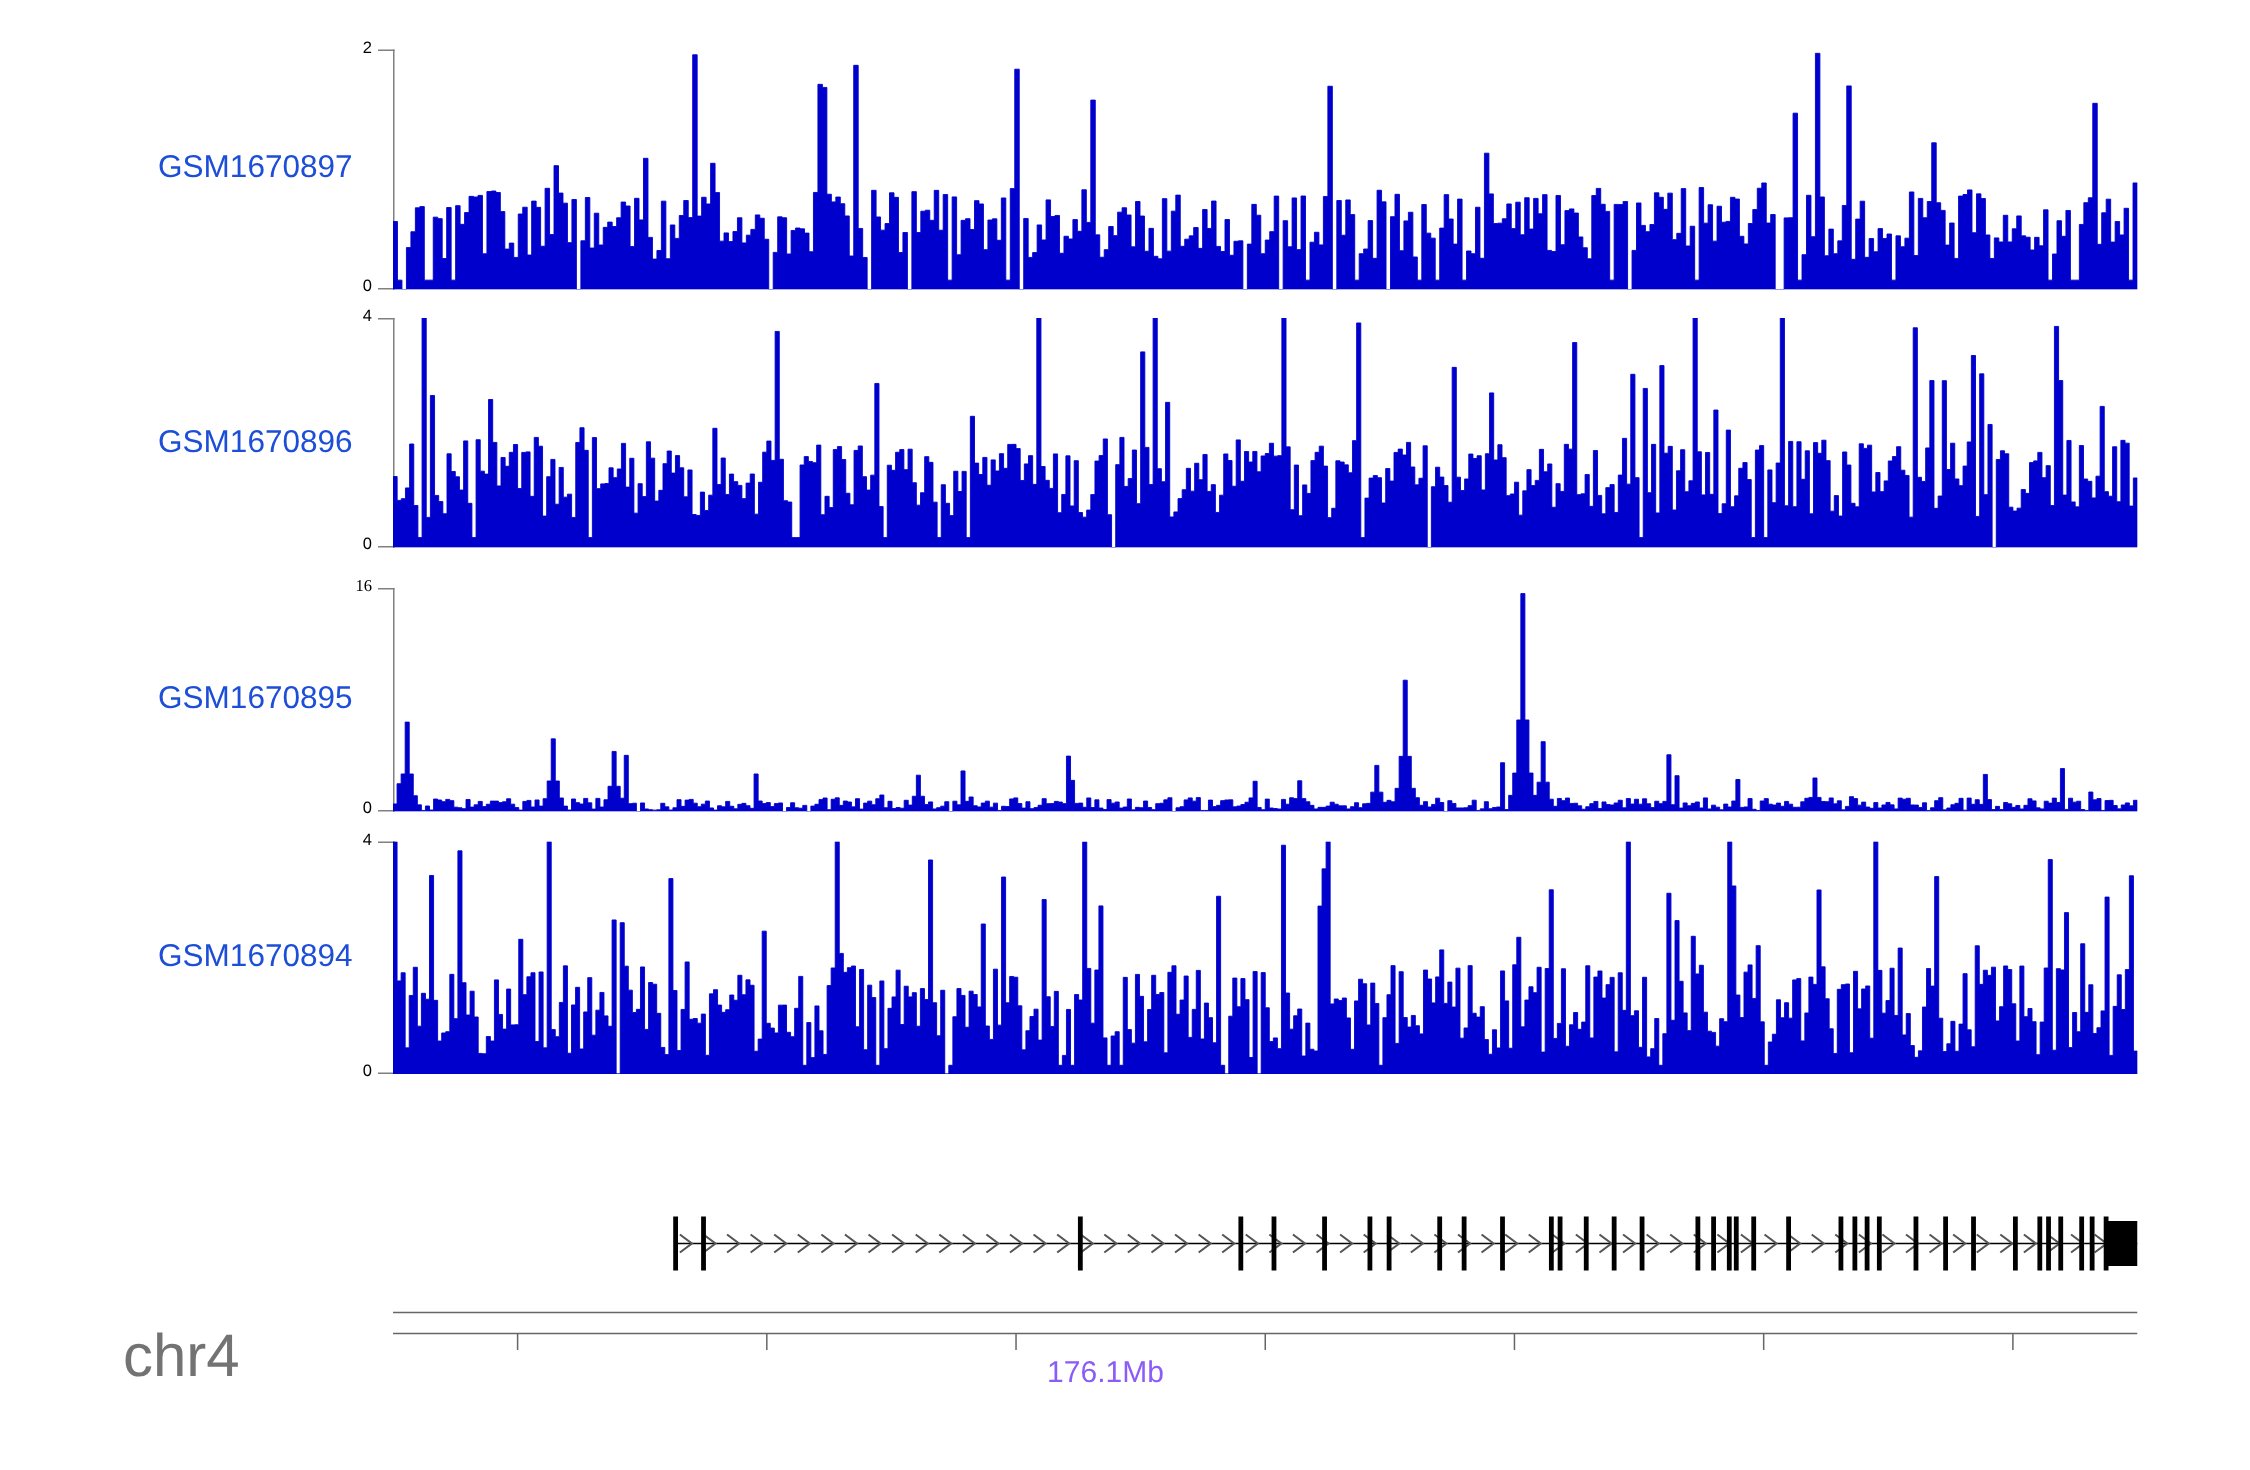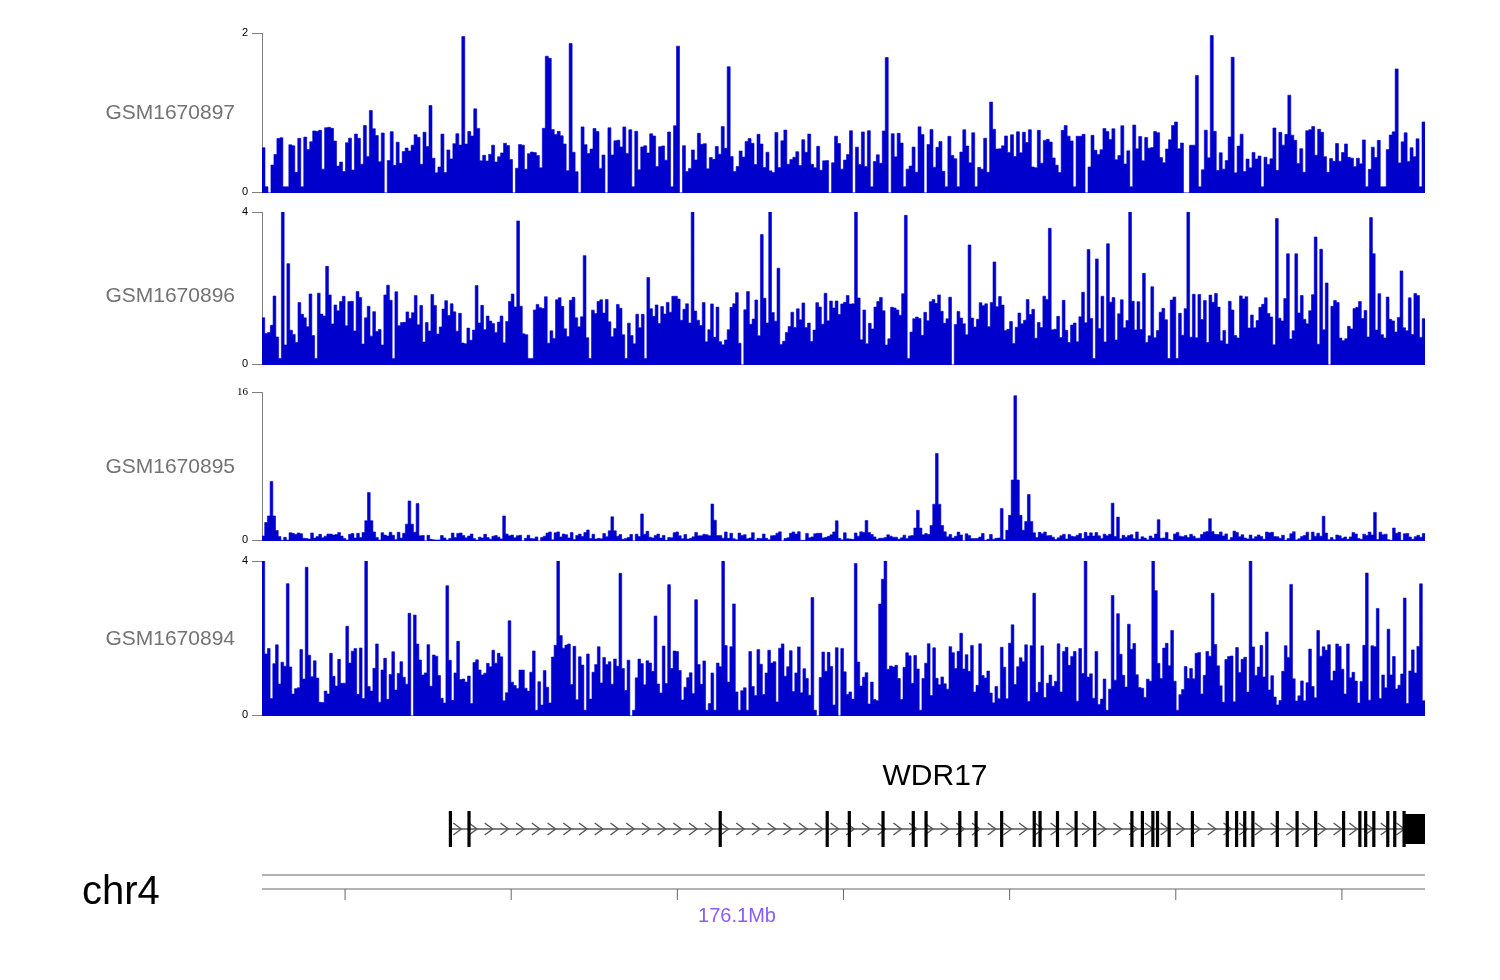--- a/index.html
+++ b/index.html
@@ -11,21 +11,21 @@
     position:relative;
   }
   .browser{position:absolute;left:0;top:0;width:1500px;height:980px;}
 
   
   .track{position:absolute;left:0;width:1500px;}
   .track-label{
     position:absolute;
     right:1265px;
     text-align:center;
-    color:#737373;
+    color:#1d4ed8;
     font-size:21px;
     white-space:nowrap;
     line-height:1;
   }
   .axis-wrap{position:absolute;left:248px;top:0;}
   .axis-line{
     position:absolute;left:14px;top:0;width:1px;background:#808080;
   }
   .axis-tick{
     position:absolute;left:4px;width:11px;height:1px;background:#808080;
@@ -50,22 +50,22 @@
     text-align:center;
     white-space:nowrap;
     line-height:1;
   }
   .gene-svg{position:absolute;left:262px;top:45px;}
 
   
   .axis-region{position:absolute;left:0;top:865px;width:1500px;height:90px;}
   .chrom-label{
     position:absolute;
-    left:82px;top:5px;
-    font-size:40px;color:#000000;
+    left:82px;top:19px;
+    font-size:40px;color:#737373;
     line-height:1;white-space:nowrap;
   }
   .genome-axis{position:absolute;left:262px;top:0px;}
   .axis-coord{
     position:absolute;
     top:40px;
     font-size:20px;color:#8b5cf6;
     text-align:center;white-space:nowrap;line-height:1;
   }
 </style>
@@ -139,21 +139,20 @@
         </div>
         <div class="plot" style="width: 1163px; height: 155px;">
           <svg width="1163" height="155" viewBox="0 0 1163 155" preserveAspectRatio="none">
             <path d="M 0 155 L 0.00 0.00 L 2.70 0.00 L 2.70 92.93 L 5.41 92.93 L 5.41 87.52 L 8.11 87.52 L 8.11 137.58 L 10.82 137.58 L 10.82 102.64 L 13.52 102.64 L 13.52 83.84 L 16.23 83.84 L 16.23 123.11 L 18.93 123.11 L 18.93 101.20 L 21.64 101.20 L 21.64 105.14 L 24.34 105.14 L 24.34 22.65 L 27.05 22.65 L 27.05 105.89 L 29.75 105.89 L 29.75 133.04 L 32.46 133.04 L 32.46 127.64 L 35.16 127.64 L 35.16 126.80 L 37.87 126.80 L 37.87 88.56 L 40.57 88.56 L 40.57 118.11 L 43.27 118.11 L 43.27 6.21 L 45.98 6.21 L 45.98 94.15 L 48.68 94.15 L 48.68 115.67 L 51.39 115.67 L 51.39 99.79 L 54.09 99.79 L 54.09 116.99 L 56.80 116.99 L 56.80 141.28 L 59.50 141.28 L 59.50 141.49 L 62.21 141.49 L 62.21 130.02 L 64.91 130.02 L 64.91 133.04 L 67.62 133.04 L 67.62 92.26 L 70.32 92.26 L 70.32 115.29 L 73.03 115.29 L 73.03 125.08 L 75.73 125.08 L 75.73 98.37 L 78.43 98.37 L 78.43 122.25 L 81.14 122.25 L 81.14 122.15 L 83.84 122.15 L 83.84 65.20 L 86.55 65.20 L 86.55 102.12 L 89.25 102.12 L 89.25 90.19 L 91.96 90.19 L 91.96 87.52 L 94.66 87.52 L 94.66 133.36 L 97.37 133.36 L 97.37 86.97 L 100.07 86.97 L 100.07 137.57 L 102.78 137.57 L 102.78 0.00 L 105.48 0.00 L 105.48 125.38 L 108.19 125.38 L 108.19 130.12 L 110.89 130.12 L 110.89 107.28 L 113.60 107.28 L 113.60 82.90 L 116.30 82.90 L 116.30 141.15 L 119.00 141.15 L 119.00 108.97 L 121.71 108.97 L 121.71 97.22 L 124.41 97.22 L 124.41 138.31 L 127.12 138.31 L 127.12 113.62 L 129.82 113.62 L 129.82 90.76 L 132.53 90.76 L 132.53 129.11 L 135.23 129.11 L 135.23 112.46 L 137.94 112.46 L 137.94 100.63 L 140.64 100.63 L 140.64 116.26 L 143.35 116.26 L 143.35 123.17 L 146.05 123.17 L 146.05 52.30 L 148.76 52.30 L 148.76 155.00 L 151.46 155.00 L 151.46 54.12 L 154.17 54.12 L 154.17 83.11 L 156.87 83.11 L 156.87 99.12 L 159.57 99.12 L 159.57 113.98 L 162.28 113.98 L 162.28 111.89 L 164.98 111.89 L 164.98 83.63 L 167.69 83.63 L 167.69 125.28 L 170.39 125.28 L 170.39 94.00 L 173.10 94.00 L 173.10 95.14 L 175.80 95.14 L 175.80 114.55 L 178.51 114.55 L 178.51 137.30 L 181.21 137.30 L 181.21 142.07 L 183.92 142.07 L 183.92 24.72 L 186.62 24.72 L 186.62 99.35 L 189.33 99.35 L 189.33 139.36 L 192.03 139.36 L 192.03 111.96 L 194.73 111.96 L 194.73 80.30 L 197.44 80.30 L 197.44 118.50 L 200.14 118.50 L 200.14 118.02 L 202.85 118.02 L 202.85 121.12 L 205.55 121.12 L 205.55 115.05 L 208.26 115.05 L 208.26 142.51 L 210.96 142.51 L 210.96 101.56 L 213.67 101.56 L 213.67 98.81 L 216.37 98.81 L 216.37 109.04 L 219.08 109.04 L 219.08 113.89 L 221.78 113.89 L 221.78 112.14 L 224.49 112.14 L 224.49 102.34 L 227.19 102.34 L 227.19 105.82 L 229.90 105.82 L 229.90 89.18 L 232.60 89.18 L 232.60 102.16 L 235.30 102.16 L 235.30 92.24 L 238.01 92.24 L 238.01 95.84 L 240.71 95.84 L 240.71 139.85 L 243.42 139.85 L 243.42 131.73 L 246.12 131.73 L 246.12 59.77 L 248.83 59.77 L 248.83 121.17 L 251.53 121.17 L 251.53 124.39 L 254.24 124.39 L 254.24 127.62 L 256.94 127.62 L 256.94 109.09 L 259.65 109.09 L 259.65 109.06 L 262.35 109.06 L 262.35 127.19 L 265.06 127.19 L 265.06 130.12 L 267.76 130.12 L 267.76 111.20 L 270.47 111.20 L 270.47 89.92 L 273.17 89.92 L 273.17 149.19 L 275.87 149.19 L 275.87 120.70 L 278.58 120.70 L 278.58 144.08 L 281.28 144.08 L 281.28 109.62 L 283.99 109.62 L 283.99 126.20 L 286.69 126.20 L 286.69 141.96 L 289.40 141.96 L 289.40 96.06 L 292.10 96.06 L 292.10 84.31 L 294.81 84.31 L 294.81 0.00 L 297.51 0.00 L 297.51 74.61 L 300.22 74.61 L 300.22 87.21 L 302.92 87.21 L 302.92 84.10 L 305.63 84.10 L 305.63 83.01 L 308.33 83.01 L 308.33 123.54 L 311.03 123.54 L 311.03 85.32 L 313.74 85.32 L 313.74 138.83 L 316.44 138.83 L 316.44 95.77 L 319.15 95.77 L 319.15 104.05 L 321.85 104.05 L 321.85 149.19 L 324.56 149.19 L 324.56 92.97 L 327.26 92.97 L 327.26 138.11 L 329.97 138.11 L 329.97 111.22 L 332.67 111.22 L 332.67 103.62 L 335.38 103.62 L 335.38 85.76 L 338.08 85.76 L 338.08 122.02 L 340.79 122.02 L 340.79 96.46 L 343.49 96.46 L 343.49 103.60 L 346.20 103.60 L 346.20 100.75 L 348.90 100.75 L 348.90 123.14 L 351.60 123.14 L 351.60 98.04 L 354.31 98.04 L 354.31 105.32 L 357.01 105.32 L 357.01 12.32 L 359.72 12.32 L 359.72 107.48 L 362.42 107.48 L 362.42 129.53 L 365.13 129.53 L 365.13 99.16 L 367.83 99.16 L 367.83 155.00 L 370.54 155.00 L 370.54 149.19 L 373.24 149.19 L 373.24 116.83 L 375.95 116.83 L 375.95 98.05 L 378.65 98.05 L 378.65 102.61 L 381.36 102.61 L 381.36 123.82 L 384.06 123.82 L 384.06 99.77 L 386.77 99.77 L 386.77 102.02 L 389.47 102.02 L 389.47 110.28 L 392.17 110.28 L 392.17 54.99 L 394.88 54.99 L 394.88 123.00 L 397.58 123.00 L 397.58 131.94 L 400.29 131.94 L 400.29 85.12 L 402.99 85.12 L 402.99 122.42 L 405.70 122.42 L 405.70 23.67 L 408.40 23.67 L 408.40 107.51 L 411.11 107.51 L 411.11 89.98 L 413.81 89.98 L 413.81 90.49 L 416.52 90.49 L 416.52 109.53 L 419.22 109.53 L 419.22 138.90 L 421.93 138.90 L 421.93 126.15 L 424.63 126.15 L 424.63 116.67 L 427.33 116.67 L 427.33 111.79 L 430.04 111.79 L 430.04 132.41 L 432.74 132.41 L 432.74 38.70 L 435.45 38.70 L 435.45 103.49 L 438.15 103.49 L 438.15 123.30 L 440.86 123.30 L 440.86 99.91 L 443.56 99.91 L 443.56 149.19 L 446.27 149.19 L 446.27 142.60 L 448.97 142.60 L 448.97 111.97 L 451.68 111.97 L 451.68 149.19 L 454.38 149.19 L 454.38 102.04 L 457.09 102.04 L 457.09 105.68 L 459.79 105.68 L 459.79 0.09 L 462.50 0.09 L 462.50 84.61 L 465.20 84.61 L 465.20 121.09 L 467.90 121.09 L 467.90 85.68 L 470.61 85.68 L 470.61 42.93 L 473.31 42.93 L 473.31 130.92 L 476.02 130.92 L 476.02 149.19 L 478.72 149.19 L 478.72 129.66 L 481.43 129.66 L 481.43 126.80 L 484.13 126.80 L 484.13 149.19 L 486.84 149.19 L 486.84 90.58 L 489.54 90.58 L 489.54 125.40 L 492.25 125.40 L 492.25 134.43 L 494.95 134.43 L 494.95 88.60 L 497.66 88.60 L 497.66 103.22 L 500.36 103.22 L 500.36 133.54 L 503.07 133.54 L 503.07 112.02 L 505.77 112.02 L 505.77 89.18 L 508.47 89.18 L 508.47 101.97 L 511.18 101.97 L 511.18 100.69 L 513.88 100.69 L 513.88 140.89 L 516.59 140.89 L 516.59 87.20 L 519.29 87.20 L 519.29 82.88 L 522.00 82.88 L 522.00 115.17 L 524.70 115.17 L 524.70 105.70 L 527.41 105.70 L 527.41 89.68 L 530.11 89.68 L 530.11 130.61 L 532.82 130.61 L 532.82 111.93 L 535.52 111.93 L 535.52 85.92 L 538.23 85.92 L 538.23 131.63 L 540.93 131.63 L 540.93 107.71 L 543.63 107.71 L 543.63 117.44 L 546.34 117.44 L 546.34 134.20 L 549.04 134.20 L 549.04 36.50 L 551.75 36.50 L 551.75 149.19 L 554.45 149.19 L 554.45 155.00 L 557.16 155.00 L 557.16 116.46 L 559.86 116.46 L 559.86 91.05 L 562.57 91.05 L 562.57 110.17 L 565.27 110.17 L 565.27 91.37 L 567.98 91.37 L 567.98 105.43 L 570.68 105.43 L 570.68 144.00 L 573.39 144.00 L 573.39 86.70 L 576.09 86.70 L 576.09 155.00 L 578.80 155.00 L 578.80 87.40 L 581.50 87.40 L 581.50 110.85 L 584.20 110.85 L 584.20 133.40 L 586.91 133.40 L 586.91 130.94 L 589.61 130.94 L 589.61 138.11 L 592.32 138.11 L 592.32 2.47 L 595.02 2.47 L 595.02 101.03 L 597.73 101.03 L 597.73 125.11 L 600.43 125.11 L 600.43 116.19 L 603.14 116.19 L 603.14 111.67 L 605.84 111.67 L 605.84 142.99 L 608.55 142.99 L 608.55 121.08 L 611.25 121.08 L 611.25 138.50 L 613.96 138.50 L 613.96 139.67 L 616.66 139.67 L 616.66 43.06 L 619.37 43.06 L 619.37 18.24 L 622.07 18.24 L 622.07 0.00 L 624.77 0.00 L 624.77 108.29 L 627.48 108.29 L 627.48 104.98 L 630.18 104.98 L 630.18 106.04 L 632.89 106.04 L 632.89 104.34 L 635.59 104.34 L 635.59 117.62 L 638.30 117.62 L 638.30 138.54 L 641.00 138.54 L 641.00 106.30 L 643.71 106.30 L 643.71 91.81 L 646.41 91.81 L 646.41 94.84 L 649.12 94.84 L 649.12 122.32 L 651.82 122.32 L 651.82 94.41 L 654.53 94.41 L 654.53 107.97 L 657.23 107.97 L 657.23 149.19 L 659.93 149.19 L 659.93 117.42 L 662.64 117.42 L 662.64 102.16 L 665.34 102.16 L 665.34 82.76 L 668.05 82.76 L 668.05 134.59 L 670.75 134.59 L 670.75 86.80 L 673.46 86.80 L 673.46 117.35 L 676.16 117.35 L 676.16 123.70 L 678.87 123.70 L 678.87 115.96 L 681.57 115.96 L 681.57 122.81 L 684.28 122.81 L 684.28 128.25 L 686.98 128.25 L 686.98 85.70 L 689.69 85.70 L 689.69 91.67 L 692.39 91.67 L 692.39 107.59 L 695.10 107.59 L 695.10 90.27 L 697.80 90.27 L 697.80 72.26 L 700.50 72.26 L 700.50 107.92 L 703.21 107.92 L 703.21 93.72 L 705.91 93.72 L 705.91 110.37 L 708.62 110.37 L 708.62 84.42 L 711.32 84.42 L 711.32 131.12 L 714.03 131.12 L 714.03 124.31 L 716.73 124.31 L 716.73 82.75 L 719.44 82.75 L 719.44 114.50 L 722.14 114.50 L 722.14 117.08 L 724.85 117.08 L 724.85 110.11 L 727.55 110.11 L 727.55 132.05 L 730.26 132.05 L 730.26 141.83 L 732.96 141.83 L 732.96 125.53 L 735.67 125.53 L 735.67 137.64 L 738.37 137.64 L 738.37 86.28 L 741.07 86.28 L 741.07 106.26 L 743.78 106.26 L 743.78 137.82 L 746.48 137.82 L 746.48 82.19 L 749.19 82.19 L 749.19 63.86 L 751.89 63.86 L 751.89 123.58 L 754.60 123.58 L 754.60 105.70 L 757.30 105.70 L 757.30 96.85 L 760.01 96.85 L 760.01 100.79 L 762.71 100.79 L 762.71 83.84 L 765.42 83.84 L 765.42 140.39 L 768.12 140.39 L 768.12 84.68 L 770.83 84.68 L 770.83 32.20 L 773.53 32.20 L 773.53 131.31 L 776.23 131.31 L 776.23 121.26 L 778.94 121.26 L 778.94 84.83 L 781.64 84.83 L 781.64 136.50 L 784.35 136.50 L 784.35 122.19 L 787.05 122.19 L 787.05 114.01 L 789.76 114.01 L 789.76 125.20 L 792.46 125.20 L 792.46 120.39 L 795.17 120.39 L 795.17 82.85 L 797.87 82.85 L 797.87 130.97 L 800.58 130.97 L 800.58 90.38 L 803.28 90.38 L 803.28 86.32 L 805.99 86.32 L 805.99 104.37 L 808.69 104.37 L 808.69 95.42 L 811.40 95.42 L 811.40 90.59 L 814.10 90.59 L 814.10 140.24 L 816.80 140.24 L 816.80 87.52 L 819.51 87.52 L 819.51 112.57 L 822.21 112.57 L 822.21 0.00 L 824.92 0.00 L 824.92 116.10 L 827.62 116.10 L 827.62 112.87 L 830.33 112.87 L 830.33 137.18 L 833.03 137.18 L 833.03 90.54 L 835.74 90.54 L 835.74 143.60 L 838.44 143.60 L 838.44 138.11 L 841.15 138.11 L 841.15 118.02 L 843.85 118.02 L 843.85 149.19 L 846.56 149.19 L 846.56 128.13 L 849.26 128.13 L 849.26 34.49 L 851.97 34.49 L 851.97 119.20 L 854.67 119.20 L 854.67 52.71 L 857.37 52.71 L 857.37 93.19 L 860.08 93.19 L 860.08 114.27 L 862.78 114.27 L 862.78 126.09 L 865.49 126.09 L 865.49 63.18 L 868.19 63.18 L 868.19 88.28 L 870.90 88.28 L 870.90 82.51 L 873.60 82.51 L 873.60 113.78 L 876.31 113.78 L 876.31 126.45 L 879.01 126.45 L 879.01 127.26 L 881.72 127.26 L 881.72 136.42 L 884.42 136.42 L 884.42 118.13 L 887.13 118.13 L 887.13 120.13 L 889.83 120.13 L 889.83 0.00 L 892.53 0.00 L 892.53 29.64 L 895.24 29.64 L 895.24 102.36 L 897.94 102.36 L 897.94 117.40 L 900.65 117.40 L 900.65 87.09 L 903.35 87.09 L 903.35 82.27 L 906.06 82.27 L 906.06 104.64 L 908.76 104.64 L 908.76 69.43 L 911.47 69.43 L 911.47 120.22 L 914.17 120.22 L 914.17 149.19 L 916.88 149.19 L 916.88 133.65 L 919.58 133.65 L 919.58 128.47 L 922.29 128.47 L 922.29 105.53 L 924.99 105.53 L 924.99 117.49 L 927.70 117.49 L 927.70 107.47 L 930.40 107.47 L 930.40 117.77 L 933.10 117.77 L 933.10 92.28 L 935.81 92.28 L 935.81 91.41 L 938.51 91.41 L 938.51 132.93 L 941.22 132.93 L 941.22 114.32 L 943.92 114.32 L 943.92 90.39 L 946.63 90.39 L 946.63 95.26 L 949.33 95.26 L 949.33 32.32 L 952.04 32.32 L 952.04 83.56 L 954.74 83.56 L 954.74 104.85 L 957.45 104.85 L 957.45 124.84 L 960.15 124.84 L 960.15 141.32 L 962.86 141.32 L 962.86 98.55 L 965.56 98.55 L 965.56 95.43 L 968.27 95.43 L 968.27 94.99 L 970.97 94.99 L 970.97 140.84 L 973.67 140.84 L 973.67 86.56 L 976.38 86.56 L 976.38 111.58 L 979.08 111.58 L 979.08 98.32 L 981.79 98.32 L 981.79 96.31 L 984.49 96.31 L 984.49 131.12 L 987.20 131.12 L 987.20 0.00 L 989.90 0.00 L 989.90 85.91 L 992.61 85.91 L 992.61 114.44 L 995.31 114.44 L 995.31 106.04 L 998.02 106.04 L 998.02 84.47 L 1000.72 84.47 L 1000.72 115.97 L 1003.43 115.97 L 1003.43 71.03 L 1006.13 71.03 L 1006.13 128.94 L 1008.83 128.94 L 1008.83 114.71 L 1011.54 114.71 L 1011.54 136.07 L 1014.24 136.07 L 1014.24 143.88 L 1016.95 143.88 L 1016.95 139.57 L 1019.65 139.57 L 1019.65 110.35 L 1022.36 110.35 L 1022.36 84.70 L 1025.06 84.70 L 1025.06 96.41 L 1027.77 96.41 L 1027.77 23.38 L 1030.47 23.38 L 1030.47 117.81 L 1033.18 117.81 L 1033.18 140.05 L 1035.88 140.05 L 1035.88 134.85 L 1038.59 134.85 L 1038.59 119.90 L 1041.29 119.90 L 1041.29 139.84 L 1044.00 139.84 L 1044.00 121.74 L 1046.70 121.74 L 1046.70 88.09 L 1049.40 88.09 L 1049.40 125.55 L 1052.11 125.55 L 1052.11 136.85 L 1054.81 136.85 L 1054.81 69.53 L 1057.52 69.53 L 1057.52 95.24 L 1060.22 95.24 L 1060.22 85.82 L 1062.93 85.82 L 1062.93 89.23 L 1065.63 89.23 L 1065.63 83.77 L 1068.34 83.77 L 1068.34 119.60 L 1071.04 119.60 L 1071.04 110.12 L 1073.75 110.12 L 1073.75 82.96 L 1076.45 82.96 L 1076.45 85.39 L 1079.16 85.39 L 1079.16 108.19 L 1081.86 108.19 L 1081.86 133.02 L 1084.57 133.02 L 1084.57 83.03 L 1087.27 83.03 L 1087.27 116.80 L 1089.97 116.80 L 1089.97 111.34 L 1092.68 111.34 L 1092.68 120.12 L 1095.38 120.12 L 1095.38 142.12 L 1098.09 142.12 L 1098.09 120.38 L 1100.79 120.38 L 1100.79 84.33 L 1103.50 84.33 L 1103.50 12.05 L 1106.20 12.05 L 1106.20 139.14 L 1108.91 139.14 L 1108.91 84.78 L 1111.61 84.78 L 1111.61 85.65 L 1114.32 85.65 L 1114.32 47.41 L 1117.02 47.41 L 1117.02 137.40 L 1119.73 137.40 L 1119.73 113.99 L 1122.43 113.99 L 1122.43 126.83 L 1125.13 126.83 L 1125.13 68.17 L 1127.84 68.17 L 1127.84 113.90 L 1130.54 113.90 L 1130.54 95.51 L 1133.25 95.51 L 1133.25 127.98 L 1135.95 127.98 L 1135.95 124.15 L 1138.66 124.15 L 1138.66 112.94 L 1141.36 112.94 L 1141.36 37.05 L 1144.07 37.05 L 1144.07 142.59 L 1146.77 142.59 L 1146.77 109.91 L 1149.48 109.91 L 1149.48 88.89 L 1152.18 88.89 L 1152.18 112.01 L 1154.89 112.01 L 1154.89 85.39 L 1157.59 85.39 L 1157.59 22.84 L 1160.30 22.84 L 1160.30 139.72 L 1163.00 139.72 L 1163 155 Z" fill="#0000CC" stroke="#0000CC" stroke-width="0.6"></path>
           </svg>
         </div>
       </div>
     </div>
 
   <div class="gene-region">
-    <div class="gene-name" style="left: 815px; width: 240px;">WDR17</div>
     <div class="gene-svg" id="gene-svg-root"><svg width="1163" height="45" viewBox="0 0 1163 45">
           <line x1="188.406" y1="24" x2="1163" y2="24" stroke="#000000" stroke-width="1"></line>
           <polyline points="191.26562903225806,18 199.26562903225806,24 191.26562903225806,30" fill="none" stroke="#555555" stroke-width="1.4"></polyline>
           <polyline points="206.9848870967742,18 214.9848870967742,24 206.9848870967742,30" fill="none" stroke="#555555" stroke-width="1.4"></polyline>
           <polyline points="222.70414516129034,18 230.70414516129034,24 222.70414516129034,30" fill="none" stroke="#555555" stroke-width="1.4"></polyline>
           <polyline points="238.42340322580645,18 246.42340322580645,24 238.42340322580645,30" fill="none" stroke="#555555" stroke-width="1.4"></polyline>
           <polyline points="254.14266129032262,18 262.1426612903226,24 254.14266129032262,30" fill="none" stroke="#555555" stroke-width="1.4"></polyline>
           <polyline points="269.86191935483873,18 277.86191935483873,24 269.86191935483873,30" fill="none" stroke="#555555" stroke-width="1.4"></polyline>
           <polyline points="285.58117741935484,18 293.58117741935484,24 285.58117741935484,30" fill="none" stroke="#555555" stroke-width="1.4"></polyline>
           <polyline points="301.30043548387096,18 309.30043548387096,24 301.30043548387096,30" fill="none" stroke="#555555" stroke-width="1.4"></polyline>

